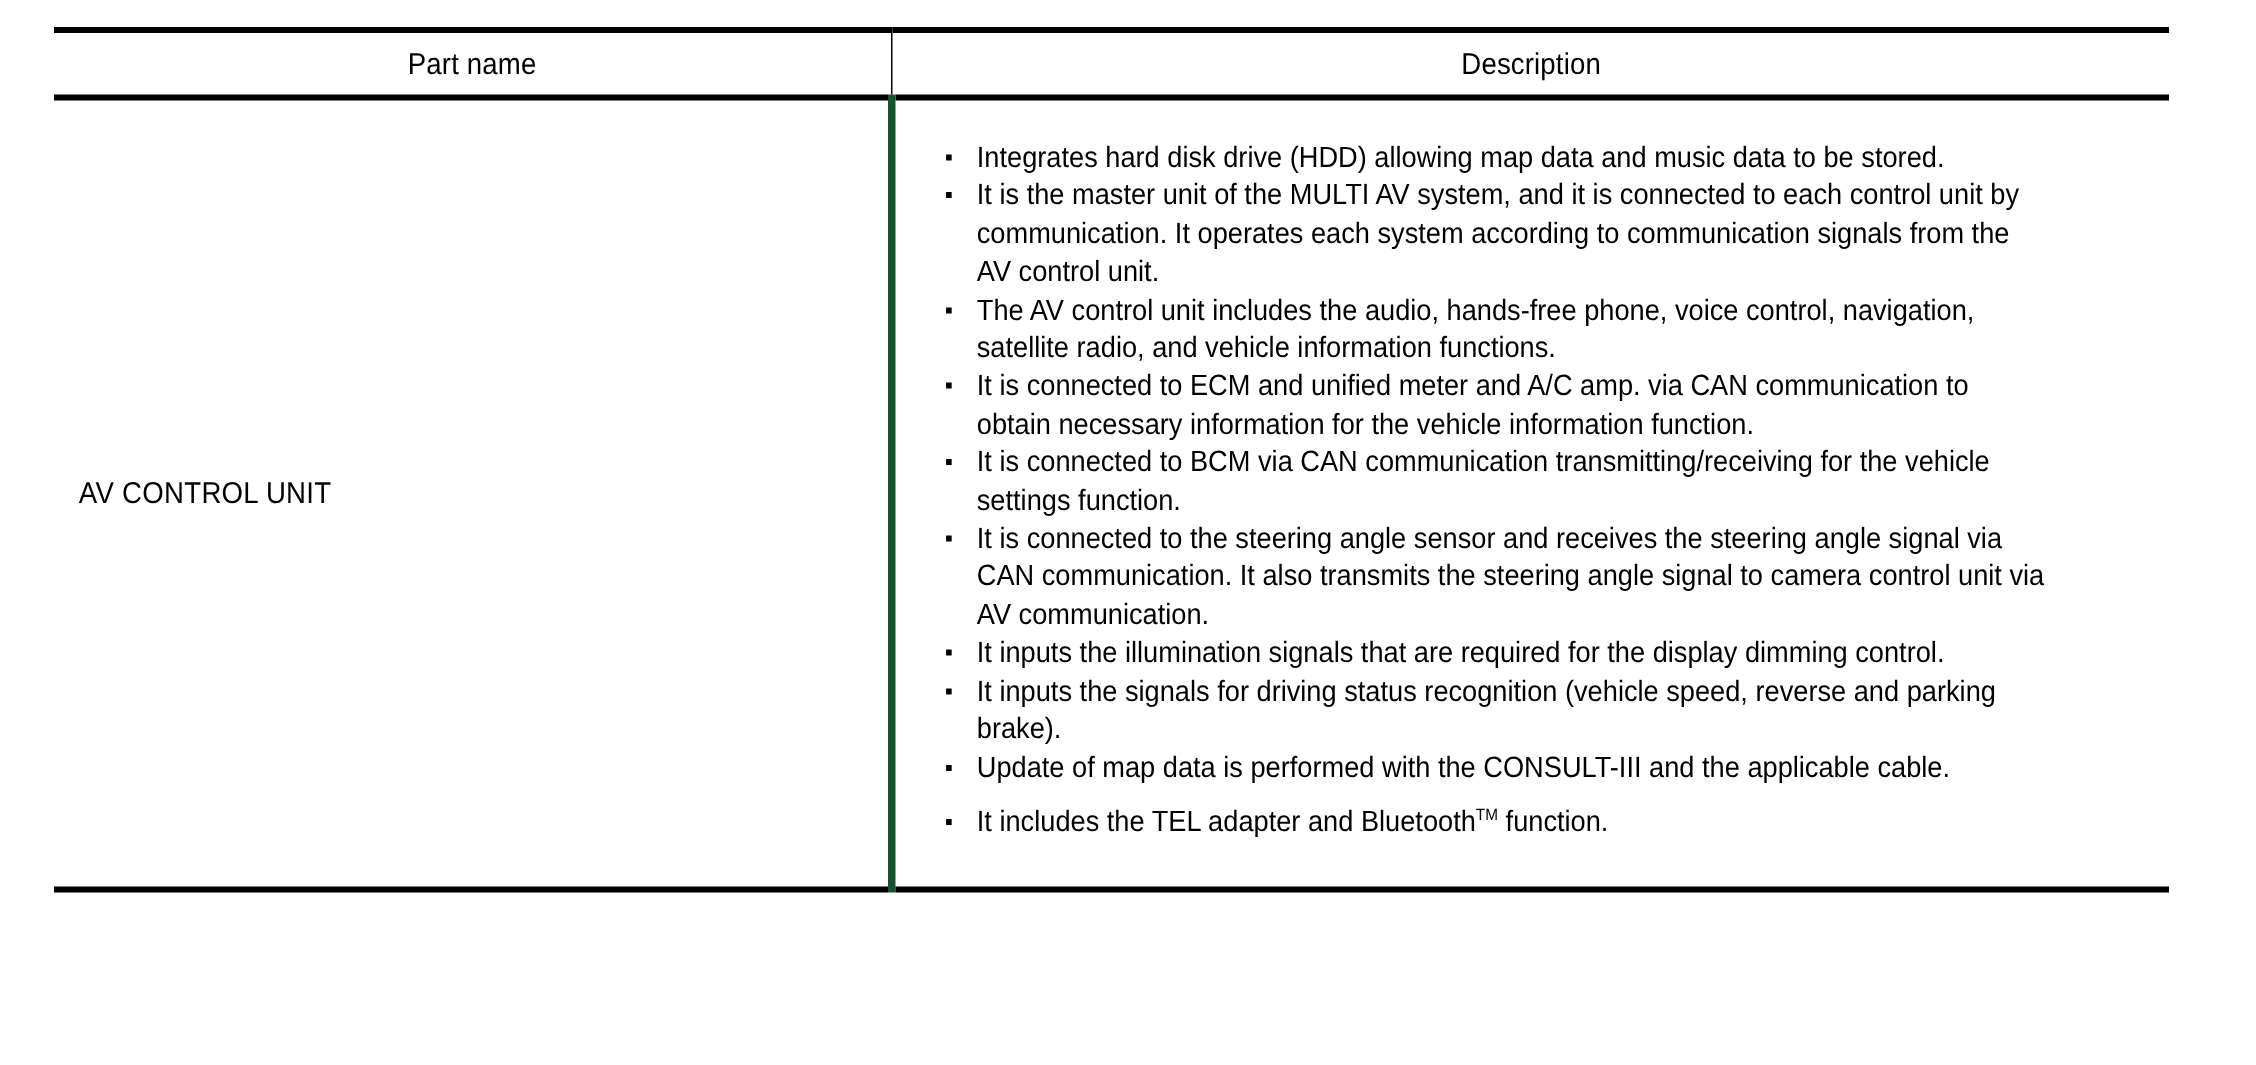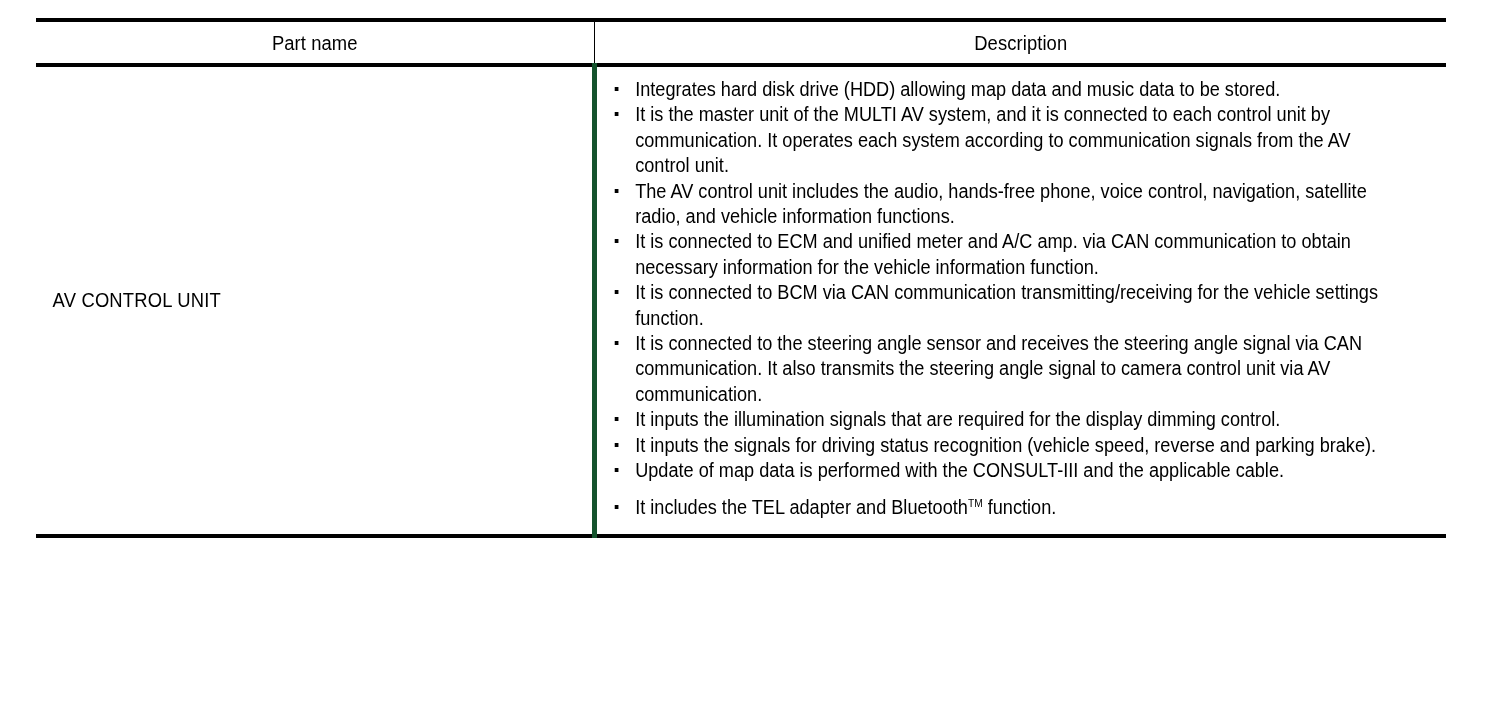--- a/index.html
+++ b/index.html
@@ -79,21 +79,21 @@
     letter-spacing: 0.2px;
   }
 
   
   .desc-cell-inner {
     padding: 10px 10px 14px 14px;
   }
 
   ul.desc-list {
     list-style: none;
-    margin: 0;
+    margin: 16px;
     padding: 0;
   }
 
   ul.desc-list > li.desc-item {
     position: relative;
     padding-left: 26px;
     font-size: 19.5px;
     line-height: 25.4px;
     margin: 0 0 0 0;
     max-width: 812px;

